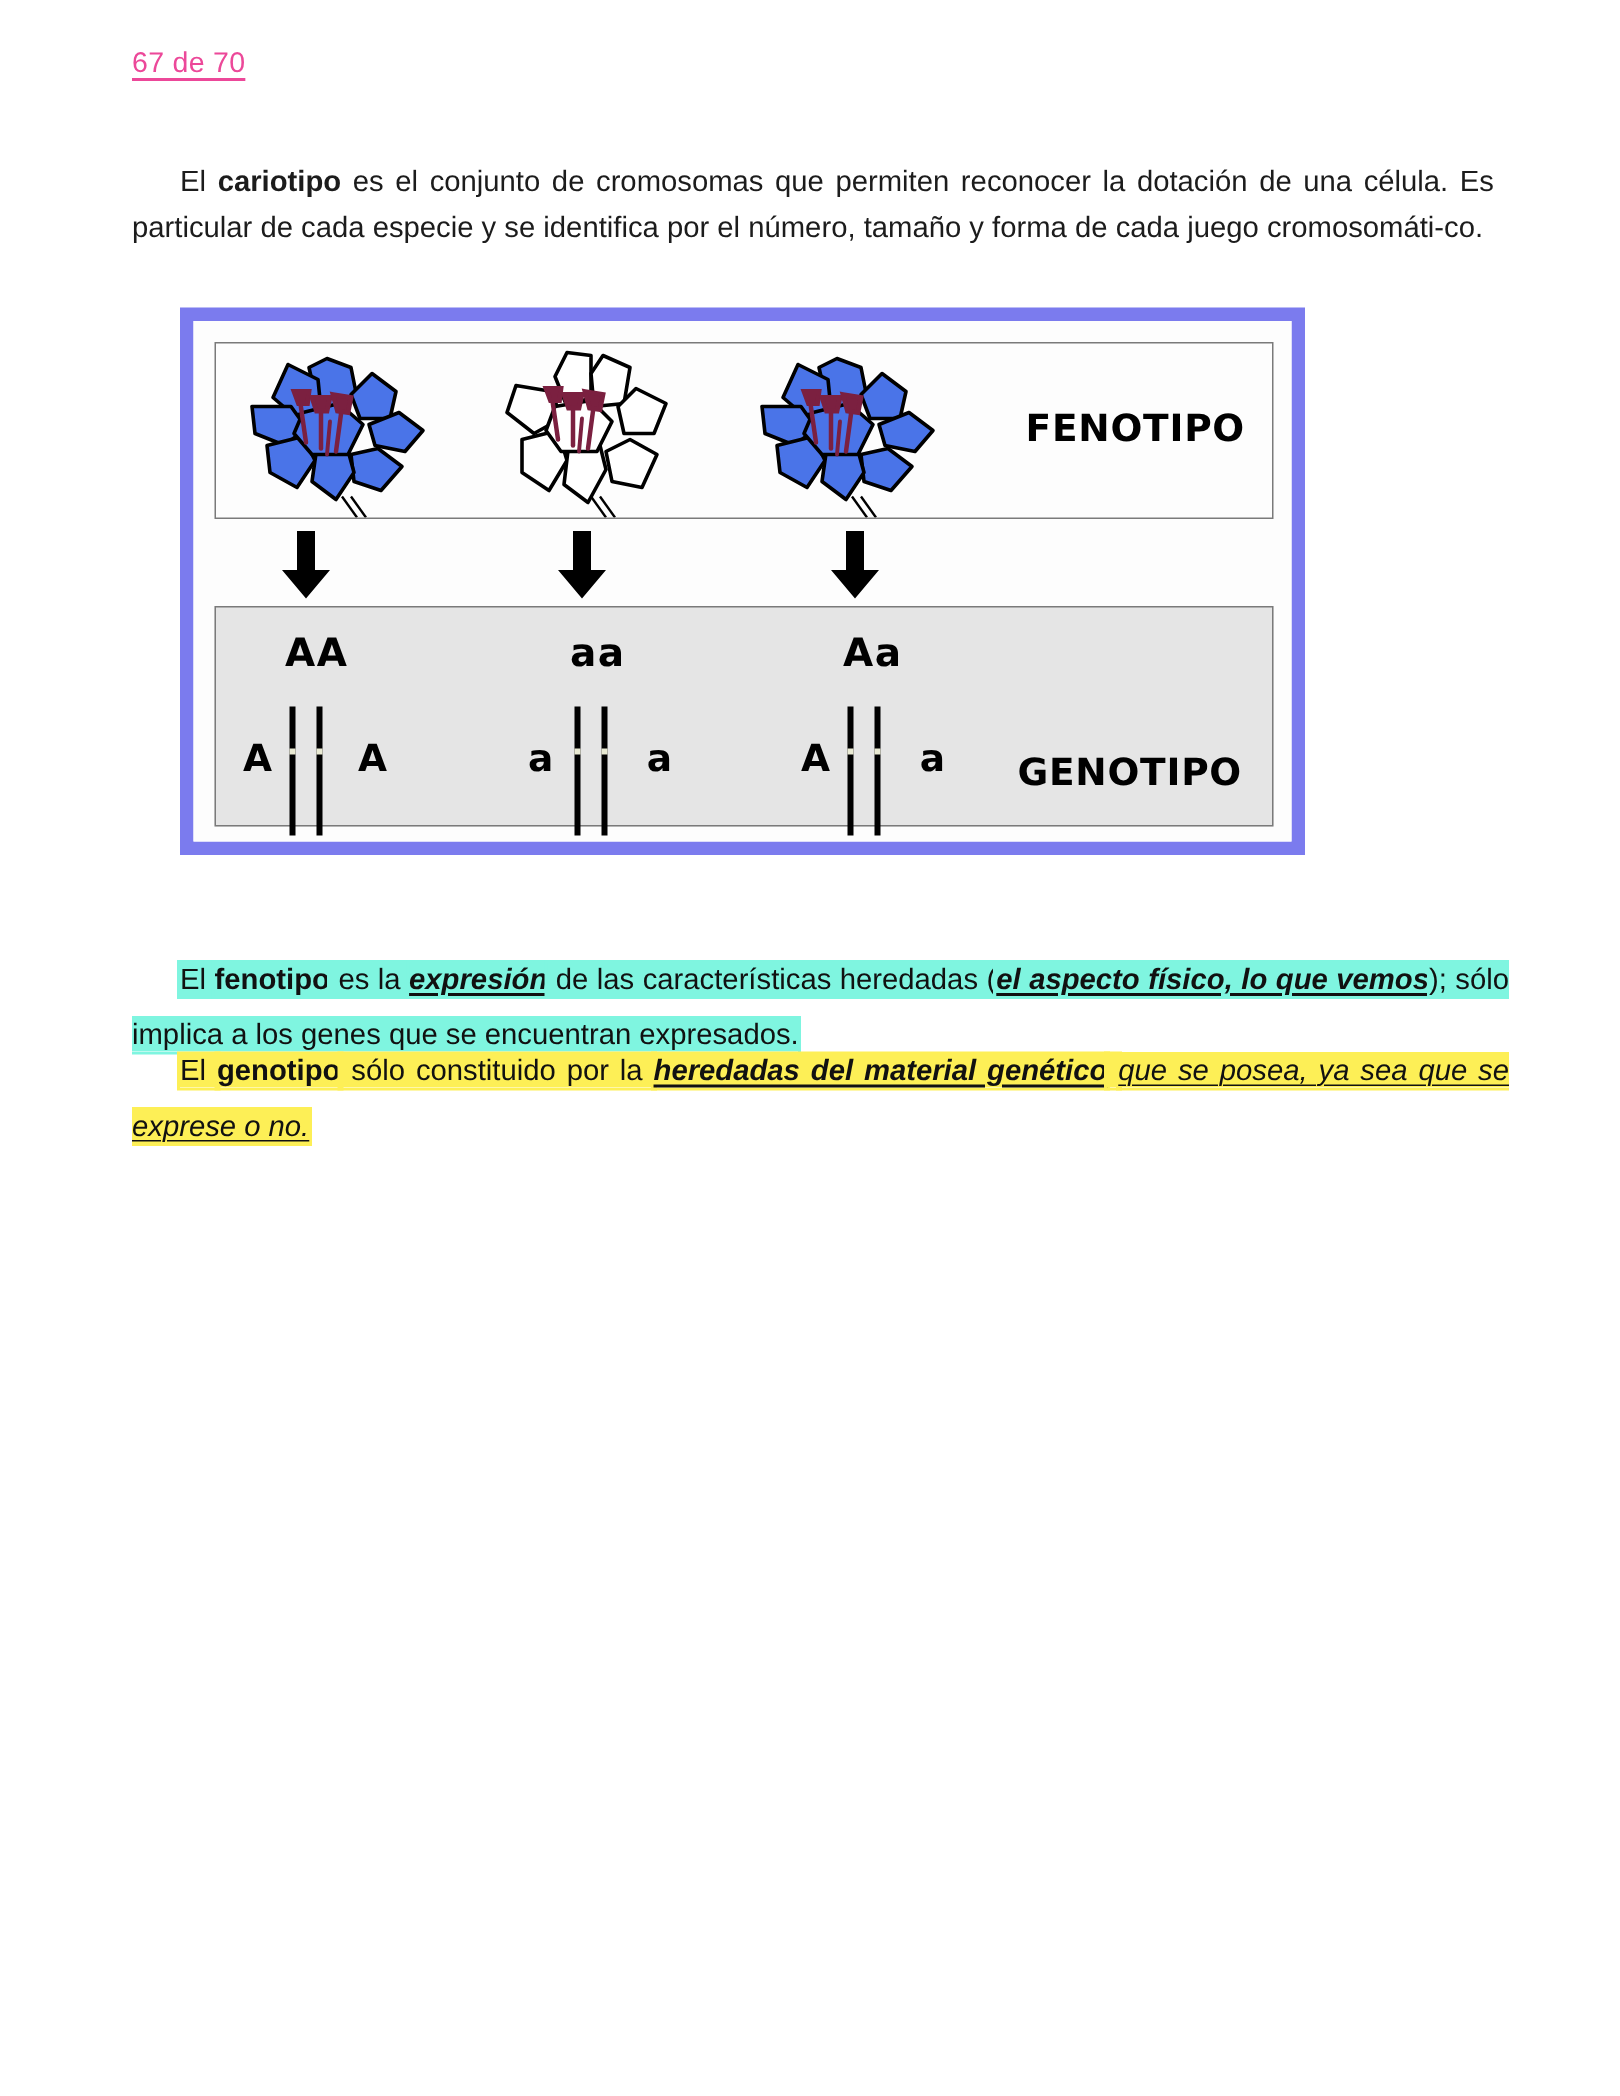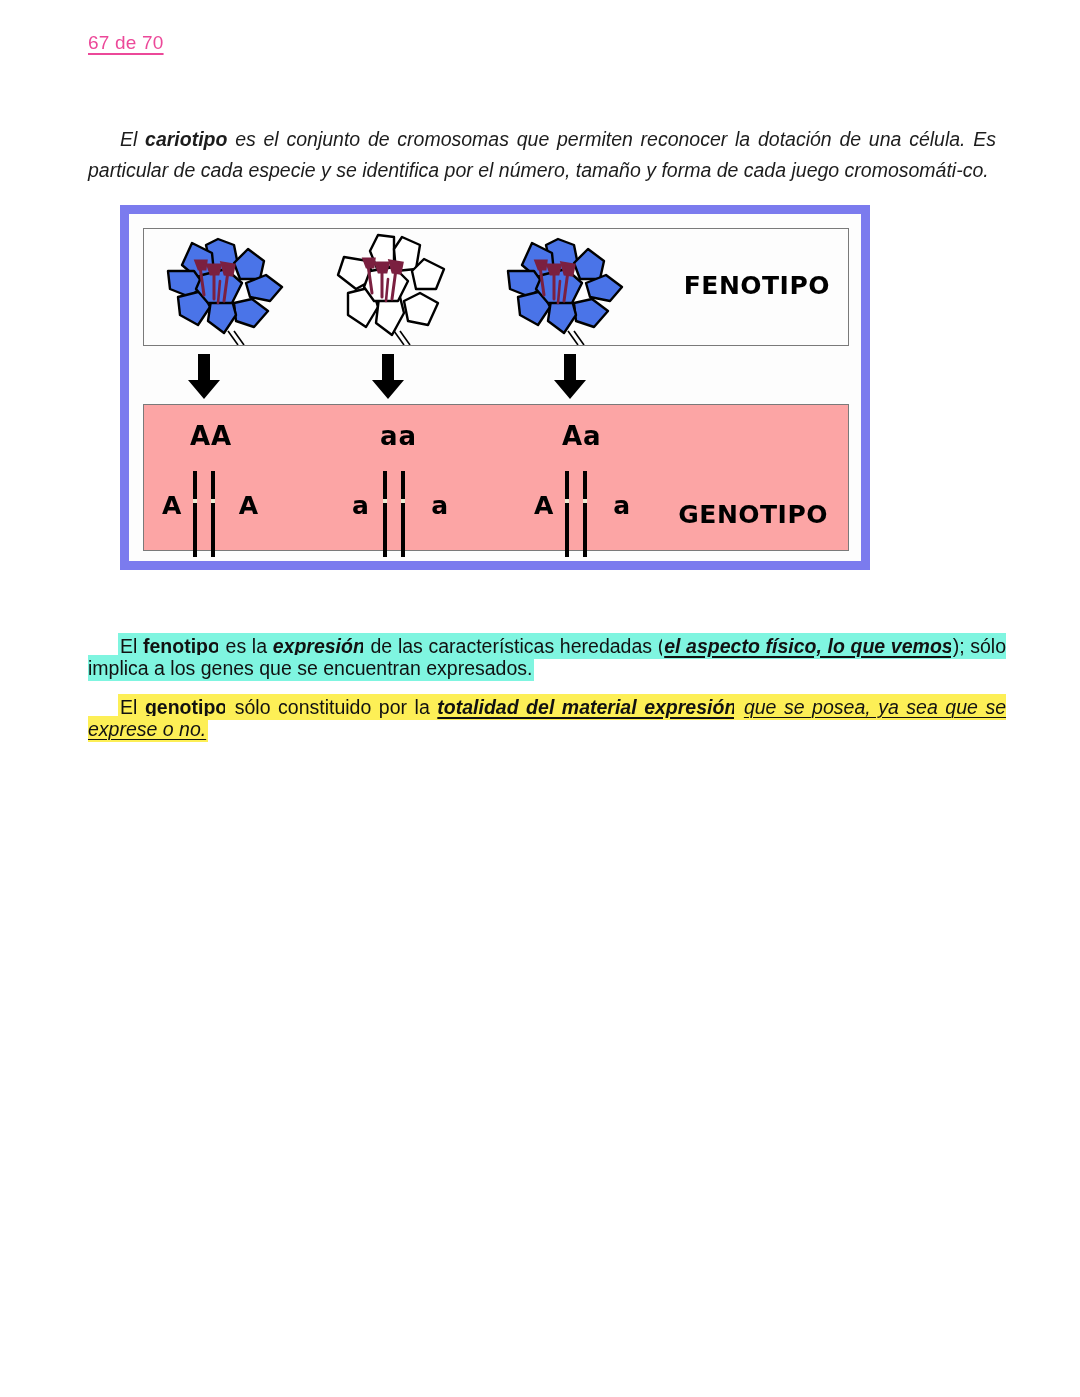--- a/index.html
+++ b/index.html
@@ -35,24 +35,23 @@
     font-size: 19.5px;
     line-height: 31px;
     color: #1c1c1c;
     text-align: justify;
     text-justify: inter-word;
   }
   .para b { font-weight: bold; }
 
   #para-cariotipo {
     left: 88px;
-    top: 104px;
+    top: 86px;
     width: 908px;
     text-indent: 32px;
-    font-style: italic;
   }
 
   
   .diagram-frame {
     position: absolute;
     left: 120px;
     top: 205px;
     width: 750px;
     height: 365px;
     background: #ffffff;
@@ -77,21 +76,21 @@
     box-sizing: border-box;
   }
   
   .geno-box {
     position: absolute;
     left: 14px;
     top: 190px;
     right: 12px;
     bottom: 10px;
     border: 1.5px solid #7a7a7a;
-    background: #fca5a5;
+    background: #e5e5e5;
     box-sizing: border-box;
   }
 
   .flower {
     position: absolute;
     top: 2px;
     width: 132px;
     height: 114px;
   }
   .flower svg { display: block; width: 100%; height: 100%; }
@@ -156,21 +155,21 @@
     height: 4px;
     background: #e9ead3;
   }
   .bar.b1 { left: 31px; }
   .bar.b2 { left: 49px; }
 
   
   .hl-block {
     position: absolute;
     font-size: 19.5px;
-    line-height: 22px;
+    line-height: 37px;
     color: #111;
   }
   #para-fenotipo { left: 88px; top: 615px; width: 918px; text-indent: 32px; text-align: justify; }
   #para-genotipo { left: 88px; top: 676px; width: 918px; text-indent: 32px; text-align: justify; }
 
   .hl-cyan   { background: #7ff5e0; box-shadow: 0 0 0 2px #7ff5e0; }
   .hl-yellow { background: #fdef56; box-shadow: 0 0 0 2px #fdef56; }
 
   .bi-u {
     font-weight: bold;
@@ -332,13 +331,13 @@
       </div>
 
       <div class="band-label geno-label">GENOTIPO</div>
     </div>
 
   </div>
 </div>
 
 <p class="hl-block" id="para-fenotipo"><span class="hl-cyan">El </span><span class="hl-cyan bold">fenotipo</span><span class="hl-cyan"> es la </span><span class="hl-cyan bi-u">expresión</span><span class="hl-cyan"> de las características heredadas (</span><span class="hl-cyan bi-u">el aspecto físico, lo que vemos</span><span class="hl-cyan">); sólo implica a los genes que se encuentran expresados.</span></p>
 
-<p class="hl-block" id="para-genotipo"><span class="hl-yellow">El </span><span class="hl-yellow bold">genotipo</span><span class="hl-yellow"> sólo constituido por la </span><span class="hl-yellow bi-u">totalidad del material expresión</span><span class="hl-yellow"> </span><span class="hl-yellow i-u">que se posea, ya sea que se exprese o no.</span></p>
+<p class="hl-block" id="para-genotipo"><span class="hl-yellow">El </span><span class="hl-yellow bold">genotipo</span><span class="hl-yellow"> sólo constituido por la </span><span class="hl-yellow bi-u">heredadas del material genético</span><span class="hl-yellow"> </span><span class="hl-yellow i-u">que se posea, ya sea que se exprese o no.</span></p>
 
 </body></html>

